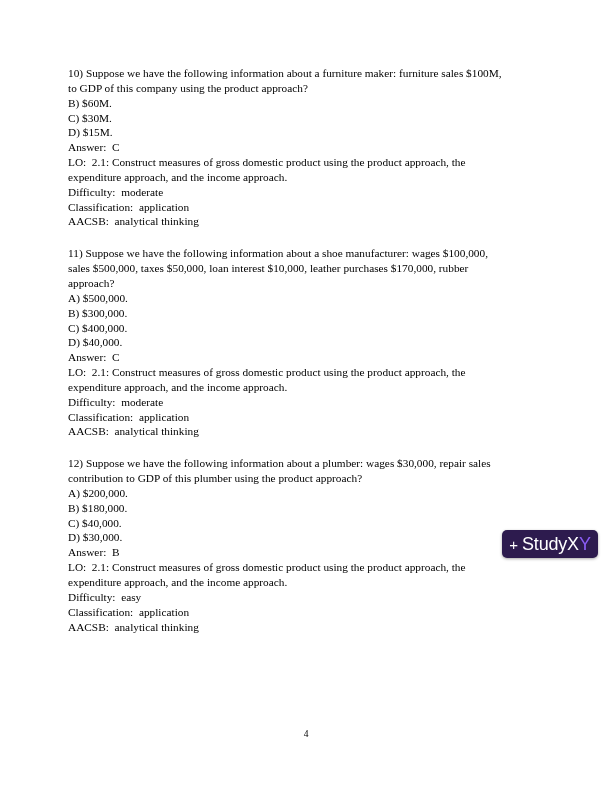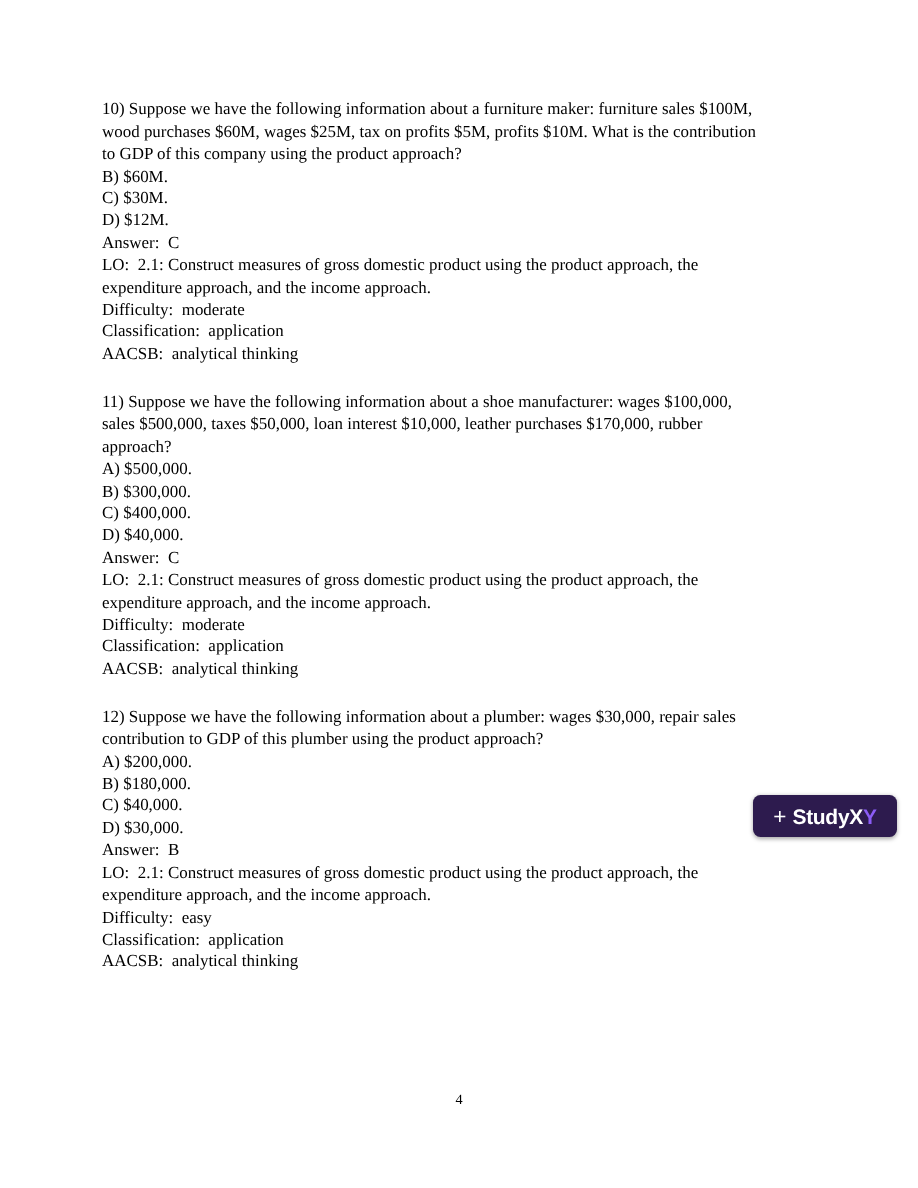--- a/index.html
+++ b/index.html
@@ -61,42 +61,41 @@
   }
   .watermark .plus {
     color: #ffffff;
     font-size: 15px;
     font-family: "Liberation Sans", sans-serif;
     line-height: 1;
     font-weight: 400;
   }
   .watermark .brand {
     font-family: "Liberation Sans", sans-serif;
-    font-size: 14px;
-    font-weight: bold;
+    font-size: 18px;
+    font-weight: normal;
     letter-spacing: -0.2px;
     line-height: 1;
   }
   .watermark .brand .study { color: #ffffff; }
   .watermark .brand .x { color: #ffffff; }
   .watermark .brand .y { color: #8b5cf6; }
 </style>
 </head>
 <body>
 
 <div class="page">
 
   <div class="content" id="doc-body">
       <div class="question-block">
         <div class="line">10) Suppose we have the following information about a furniture maker: furniture sales $100M,</div>
-        <div class="line">wood purchases $60M, wages $25M, tax on profits $5M, profits $10M. What is the contribution</div>
         <div class="line">to GDP of this company using the product approach?</div>
         <div class="line">B) $60M.</div>
         <div class="line">C) $30M.</div>
-        <div class="line">D) $12M.</div>
+        <div class="line">D) $15M.</div>
         <div class="line">Answer:  C</div>
         <div class="line">LO:  2.1: Construct measures of gross domestic product using the product approach, the</div>
         <div class="line">expenditure approach, and the income approach.</div>
         <div class="line">Difficulty:  moderate</div>
         <div class="line">Classification:  application</div>
         <div class="line">AACSB:  analytical thinking</div>
       </div>
       <div class="question-block">
         <div class="line">11) Suppose we have the following information about a shoe manufacturer: wages $100,000,</div>
         <div class="line">sales $500,000, taxes $50,000, loan interest $10,000, leather purchases $170,000, rubber</div>

